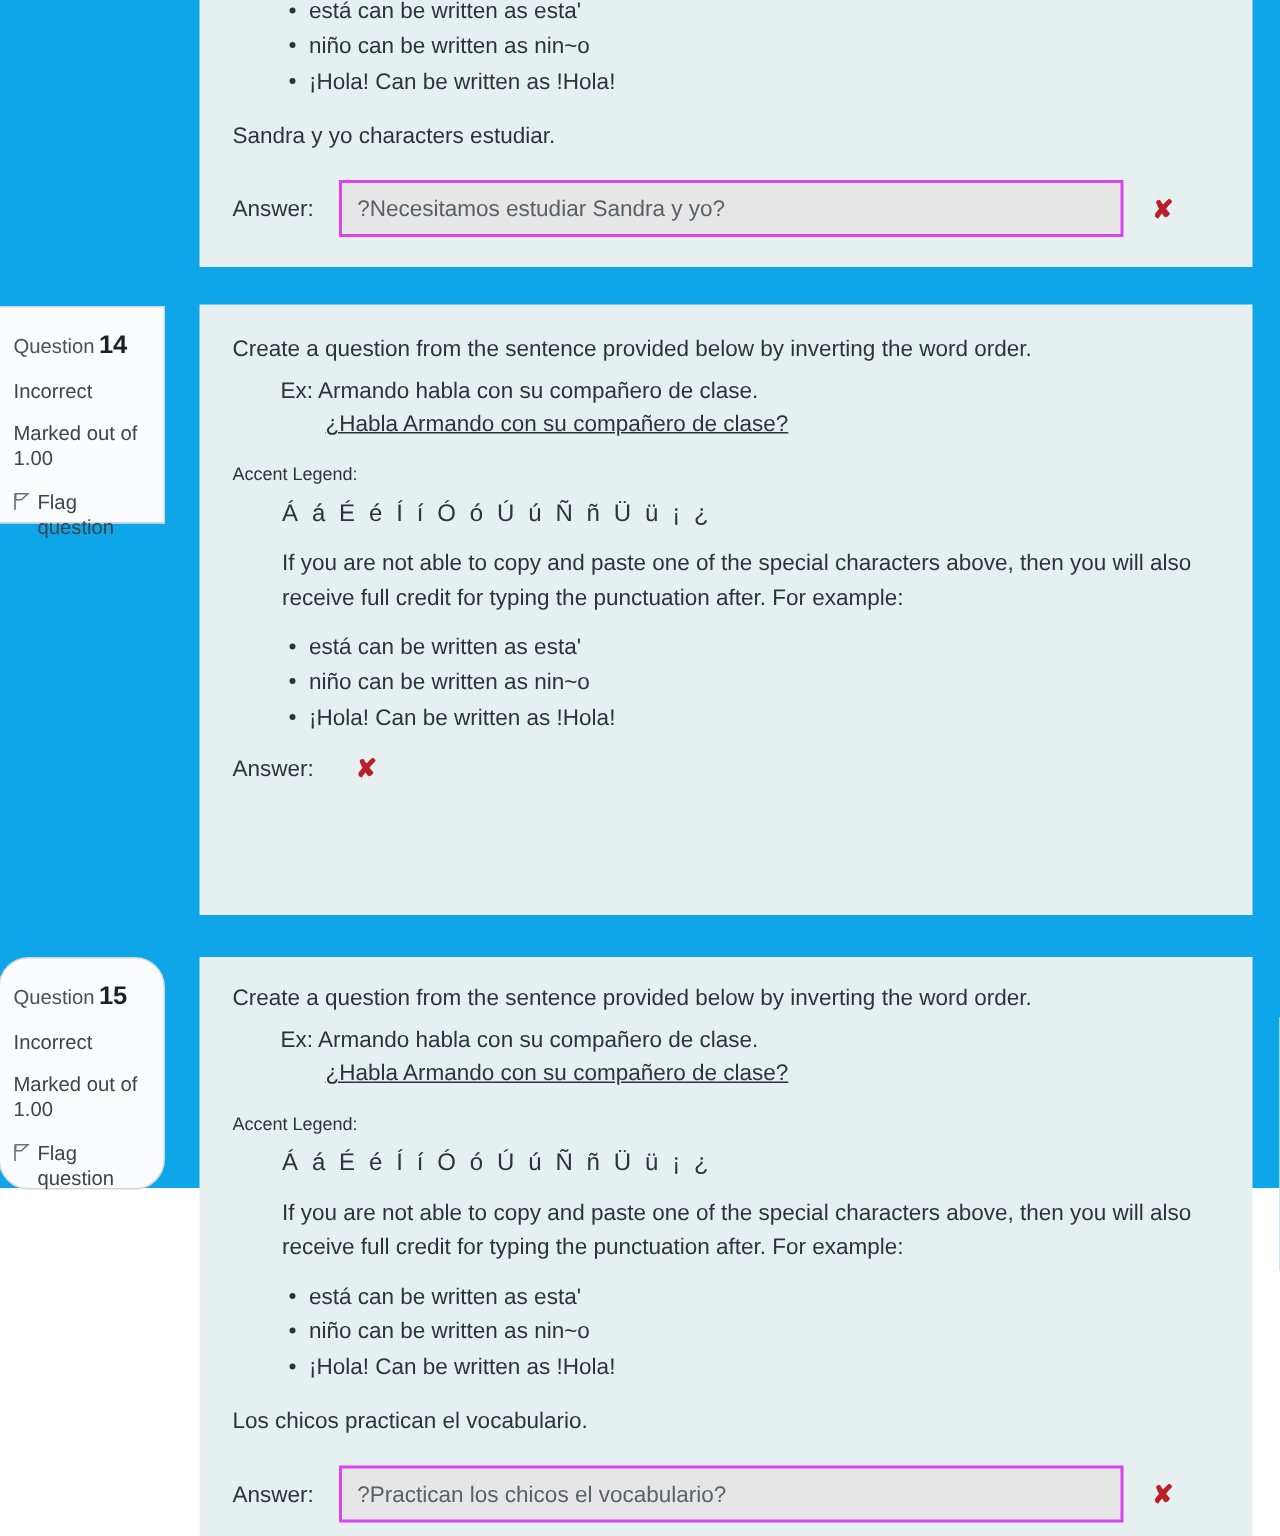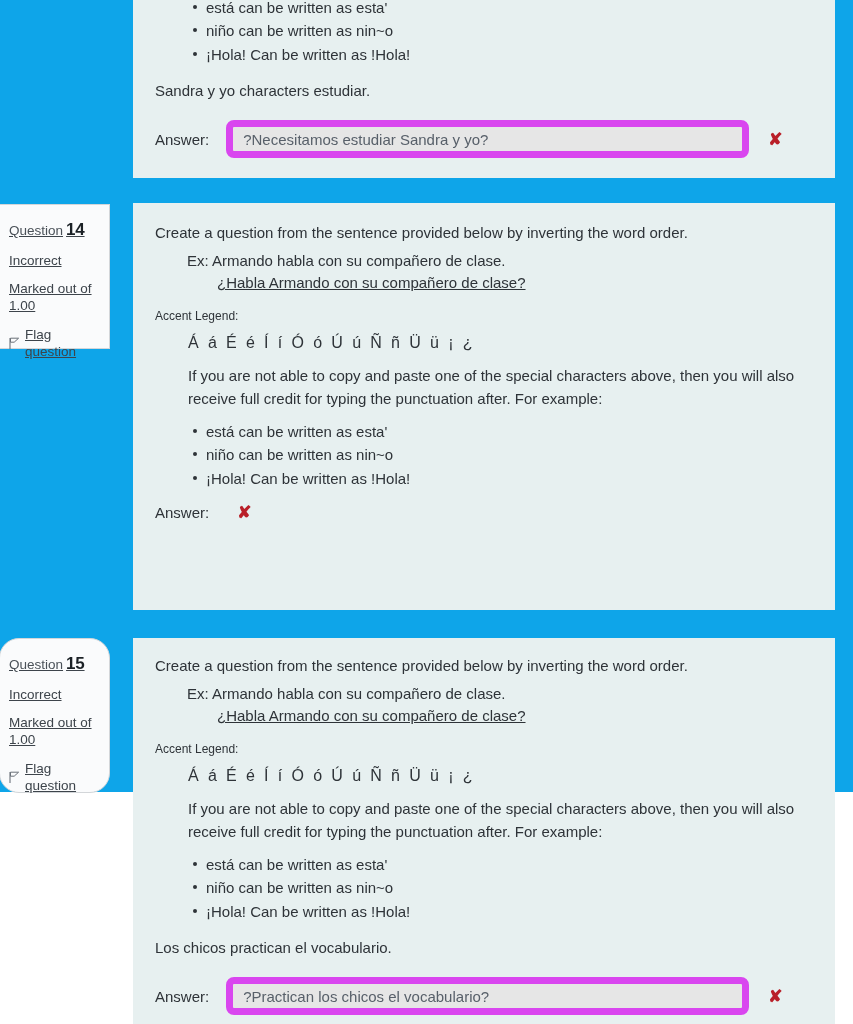--- a/index.html
+++ b/index.html
@@ -32,37 +32,36 @@
   .infobox {
     position: absolute;
     left: -1px;
     width: 111px;
     background: #fafbfc;
     border: 1px solid #d3d6d9;
     padding: 14px 12px 14px 9px;
     font-size: 13.5px;
     line-height: 1.28;
     color: #3d444b;
-    text-decoration: underline;
   }
   .infobox .row { margin-bottom: 11px; }
   .infobox .row:last-child { margin-bottom: 0; }
   .qnum-label { font-size: 13.5px; color: #4a5158; }
   .qnum-value {
     font-size: 17px;
     font-weight: bold;
     color: #1b2126;
     margin-left: 3px;
     letter-spacing: -0.2px;
   }
   .state-text { font-size: 13.5px; color: #3d444b; }
   .grade-text { font-size: 13.5px; color: #3d444b; }
   .flag-row {
     display: flex;
-    align-items: center;
+    align-items: flex-start;
     gap: 5px;
     font-size: 13.5px;
     color: #3d444b;
     cursor: pointer;
   }
   .flag-icon {
     flex: 0 0 auto;
     margin-top: 2px;
     width: 11px;
     height: 13px;
@@ -143,26 +142,26 @@
   .answer-label {
     font-size: 15px;
     color: #2e3338;
     margin-right: 9px;
     white-space: nowrap;
   }
   .answer-input {
     width: 523px;
     height: 38px;
     background: #e6e6e6;
-    border: 7px solid #d946ef;
+    border: 2px solid #d946ef;
     font-family: "Liberation Sans", sans-serif;
     font-size: 15px;
     color: #58606a;
     padding: 0 10px;
-    border-radius: 8px;
+    border-radius: 0;
     outline: none;
   }
   .mark-x {
     margin-left: 11px;
     color: #b91f28;
     font-size: 17px;
     font-weight: bold;
     line-height: 1;
   }
 </style>

